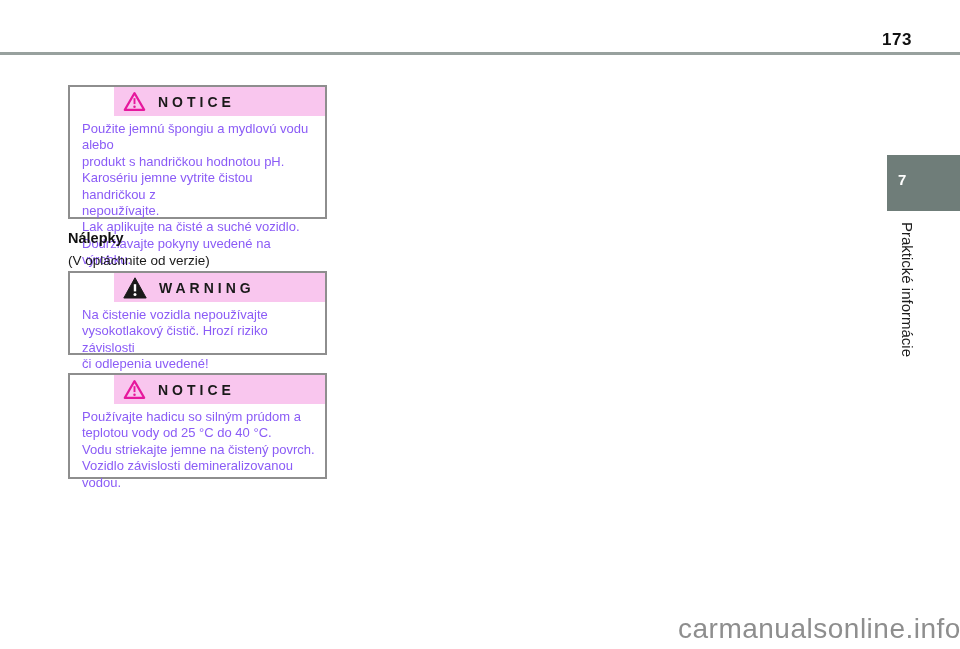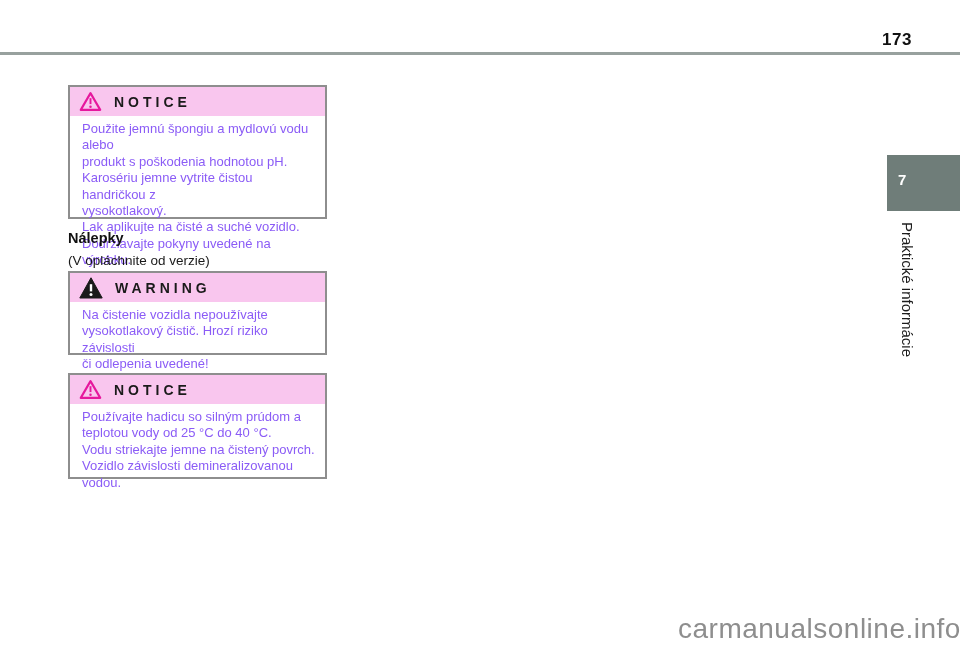--- a/index.html
+++ b/index.html
@@ -60,20 +60,21 @@
   .alert-box.box1 { top: 85px;  height: 134px; }
   .alert-box.box2 { top: 271px; height: 84px;  }
   .alert-box.box3 { top: 373px; height: 106px; }
 
   .alert-header {
     display: flex;
     align-items: center;
     background: #f9c6ee;
     height: 29px;
     padding-left: 9px;
+    margin-left: 44px;
   }
   .alert-header .icon { display: inline-flex; margin-right: 12px; }
   .alert-title {
     font-size: 14px;
     font-weight: bold;
     color: #1a1a1a;
     letter-spacing: 4px;
   }
   .alert-body {
     padding: 5px 8px 0 12px;
@@ -120,23 +121,23 @@
         <svg width="23" height="21" viewBox="0 0 24 22">
           <path d="M12 2.2 L22.2 19.8 L1.8 19.8 Z" fill="none" stroke="#e6189d" stroke-width="2.2" stroke-linejoin="round"></path>
           <rect x="11" y="7.5" width="2" height="6.2" fill="#e6189d"></rect>
           <circle cx="12" cy="16.6" r="1.3" fill="#e6189d"></circle>
         </svg>
       </span>
       <span class="alert-title">NOTICE</span>
     </div>
     <div class="alert-body">
       <div>Použite jemnú špongiu a mydlovú vodu alebo</div>
-      <div>produkt s poškodenia hodnotou pH.</div>
+      <div>produkt s handričkou hodnotou pH.</div>
       <div>Karosériu jemne vytrite čistou handričkou z</div>
-      <div>vysokotlakový.</div>
+      <div>nepoužívajte.</div>
       <div>Lak aplikujte na čisté a suché vozidlo.</div>
       <div>Dodržiavajte pokyny uvedené na výrobku.</div>
     </div>
   </div>
 
   <div class="section-heading">Nálepky</div>
   <div class="section-subheading">(V opláchnite od verzie)</div>
 
   <div class="alert-box box2">
     <div class="alert-header">

